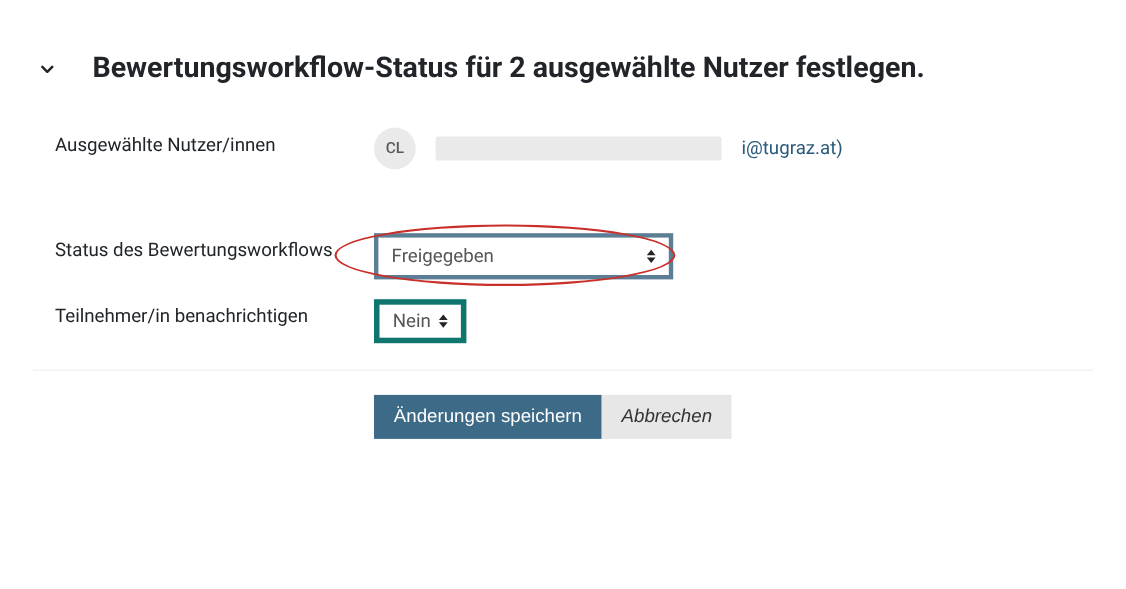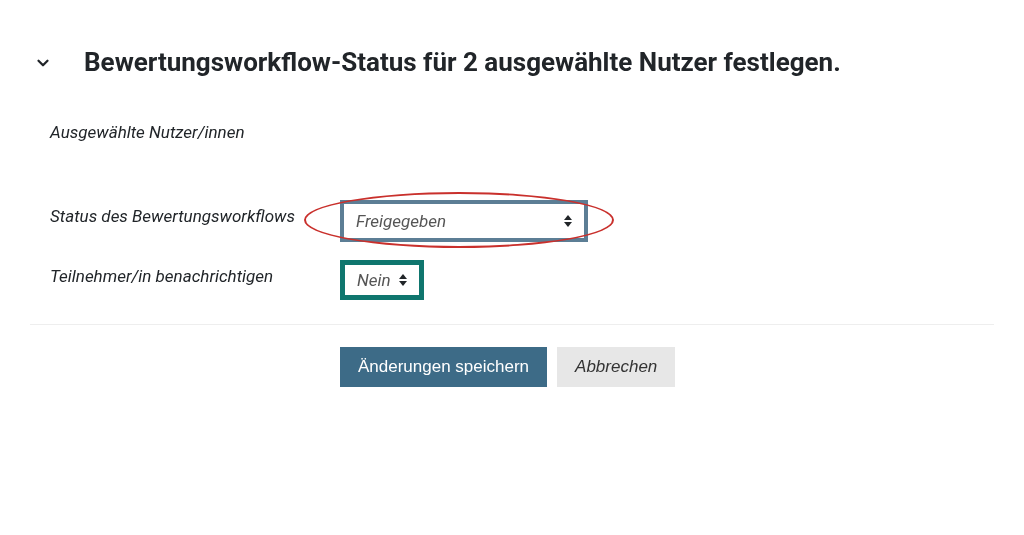--- a/index.html
+++ b/index.html
@@ -36,21 +36,20 @@
     line-height: 1.3;
     color: #212529;
   }
   .form {
     padding-left: 20px;
   }
   .row {
     display: flex;
     align-items: flex-start;
     margin-bottom: 18px;
-    font-style: italic;
   }
   .label-col {
     width: 290px;
     flex: 0 0 290px;
     font-size: 17px;
     color: #212529;
     padding-top: 6px;
   }
   .value-col {
     flex: 1 1 auto;
@@ -98,21 +97,21 @@
     align-items: center;
     justify-content: space-between;
     border: 5px solid #0f766e;
     padding: 8px 12px;
     font-size: 17px;
     color: #555;
     background: #fff;
     cursor: pointer;
   }
   .select.big {
-    width: 248px;
+    width: 272px;
     height: 42px;
     border: 4px solid #5c7e95;
     gap: 11px;
   }
   .select.small {
     width: 84px;
     height: 40px;
   }
   .sort-icon {
     display: inline-flex;
@@ -143,21 +142,20 @@
     left: -36px;
     pointer-events: none;
   }
   hr.sep {
     border: 0;
     border-top: 1px solid #eee;
     margin: 24px 0 0 0;
   }
   .button-row {
     display: flex;
-    gap: 10px;
     padding-left: 310px;
     margin-top: 22px;
   }
   .btn {
     font-size: 17px;
     padding: 10px 18px;
     border: none;
     cursor: pointer;
   }
   .btn-primary {
@@ -184,20 +182,25 @@
     <h2 class="title">Bewertungsworkflow-Status für 2 ausgewählte Nutzer festlegen.</h2>
   </div>
 
   <div class="form">
 
     <div class="row">
       <div class="label-col">Ausgewählte Nutzer/innen</div>
       <div class="value-col">
         <div class="user-list">
 
+          <div class="user-item">
+            <div class="avatar">CL</div>
+            <div class="redact-bar" style="width:260px;"></div>
+            <a href="#" class="user-link">i@tugraz.at)</a>
+          </div>
 
 
         </div>
       </div>
     </div>
 
     <div style="height:40px;"></div>
 
     <div class="row">
       <div class="label-col">Status des Bewertungsworkflows</div>

